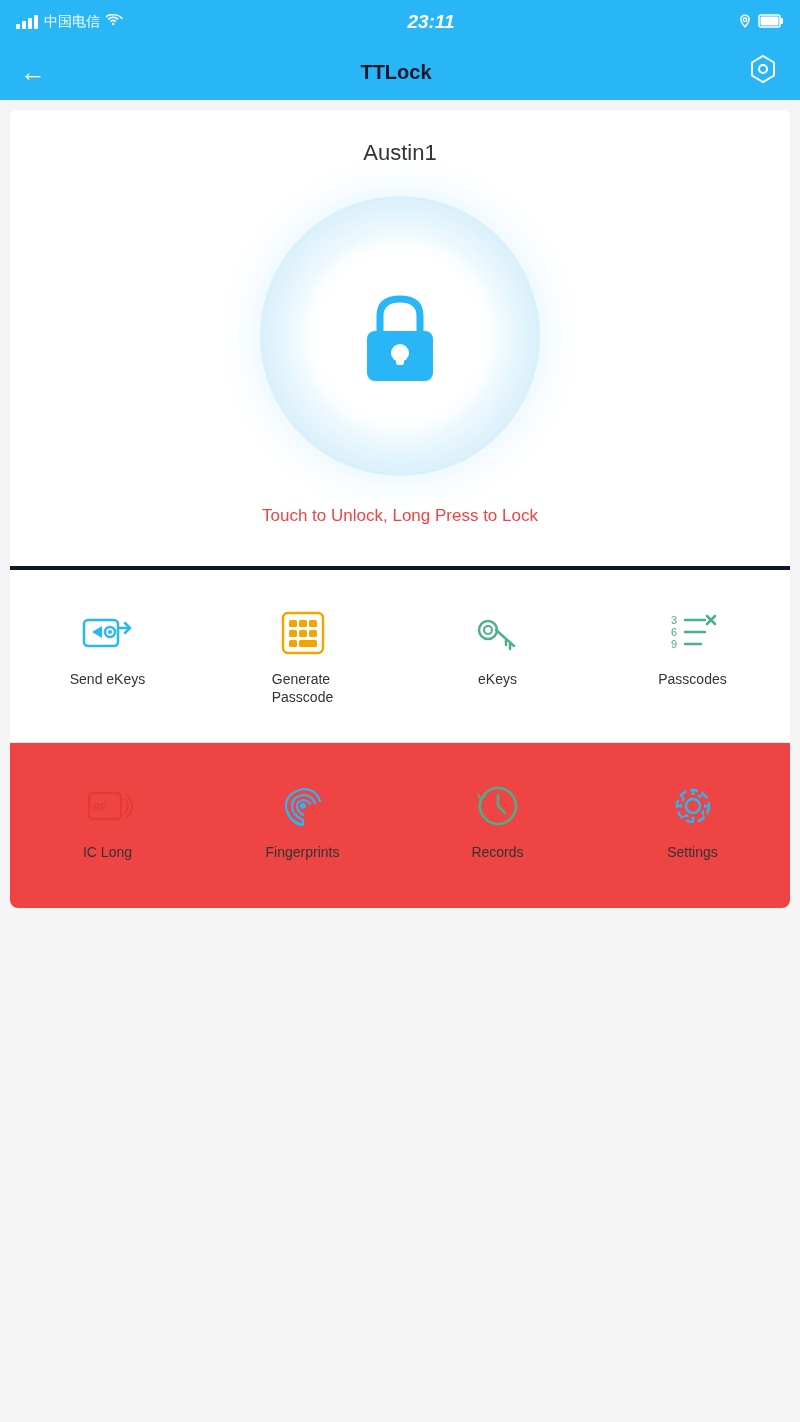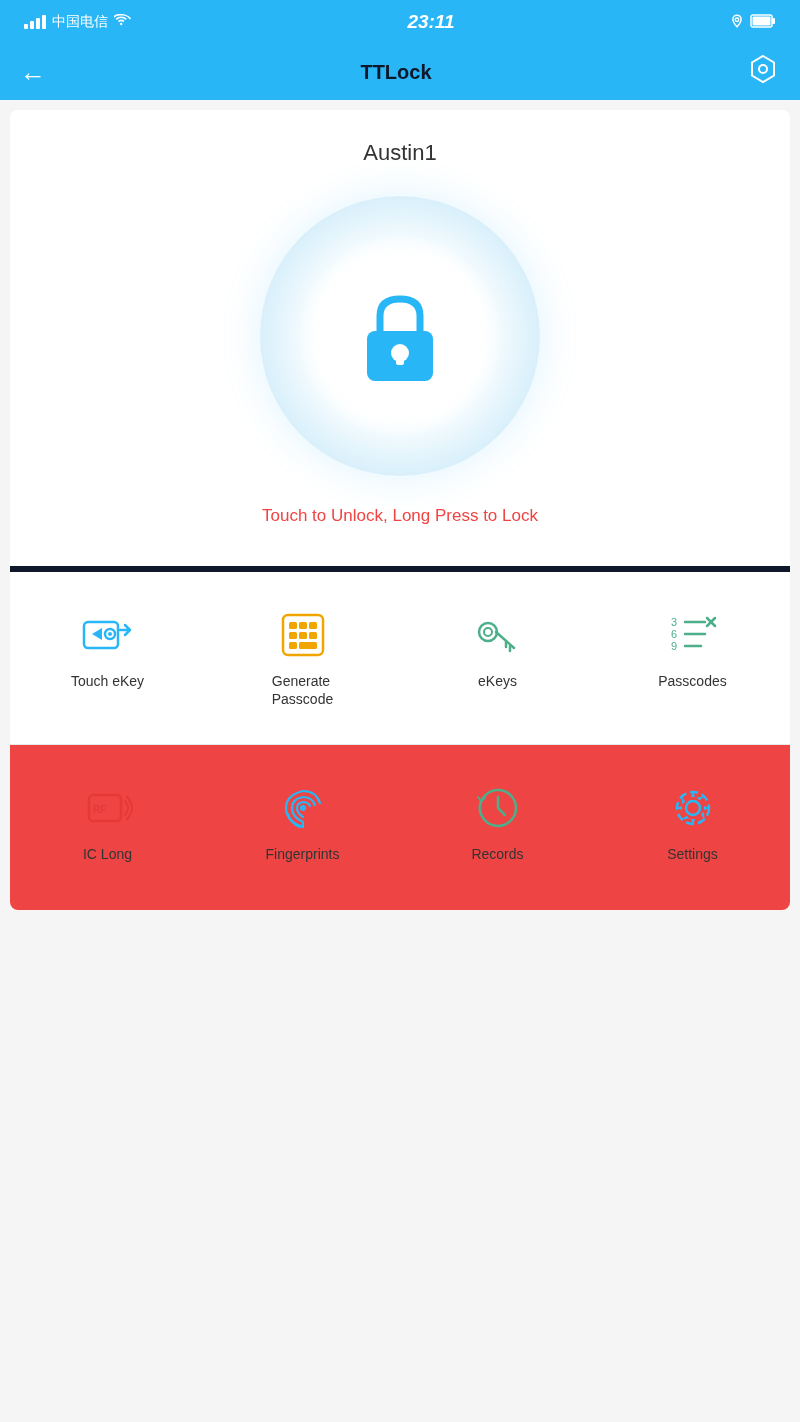--- a/index.html
+++ b/index.html
@@ -11,21 +11,21 @@
       background: #f0f0f0;
     }
 
     
     .status-bar {
       background: #29b6f6;
       height: 44px;
       display: flex;
       align-items: center;
       justify-content: space-between;
-      padding: 0 24px;
+      padding: 0 16px;
       color: white;
       font-size: 14px;
       font-weight: 500;
     }
     .status-left { display: flex; align-items: center; gap: 6px; }
     .status-center { font-size: 19px; font-weight: 600; font-style: italic; }
     .status-right { display: flex; align-items: center; gap: 6px; }
 
     
     .signal-bars { display: flex; align-items: flex-end; gap: 2px; }
@@ -61,21 +61,21 @@
       cursor: pointer;
     }
 
     
     .lock-section {
       background: white;
       padding: 30px 20px 40px;
       display: flex;
       flex-direction: column;
       align-items: center;
-      border-bottom: 6px solid #0f172a;
+      border-bottom: 4px solid #0f172a;
     }
 
     .device-name {
       font-size: 22px;
       color: #333;
       margin-bottom: 30px;
       font-weight: 400;
     }
 
     .lock-circle-outer {
@@ -235,21 +235,21 @@
       <div class="menu-item">
         <div class="menu-icon">
           <svg width="52" height="42" viewBox="0 0 52 42" fill="none">
             <rect x="2" y="8" width="34" height="26" rx="4" stroke="#29b6f6" stroke-width="2.5" fill="none"></rect>
             <path d="M10 20 L20 14 L20 26 Z" fill="#29b6f6"></path>
             <circle cx="28" cy="20" r="5" stroke="#29b6f6" stroke-width="2.5" fill="none"></circle>
             <circle cx="28" cy="20" r="2" fill="#29b6f6"></circle>
             <path d="M38 16 L48 16 M43 11 L48 16 L43 21" stroke="#29b6f6" stroke-width="2.5" stroke-linecap="round" stroke-linejoin="round"></path>
           </svg>
         </div>
-        <div class="menu-label">Touch eKey</div>
+        <div class="menu-label">Send eKeys</div>
       </div>
 
       <div class="menu-item">
         <div class="menu-icon">
           <svg width="46" height="46" viewBox="0 0 46 46" fill="none">
             <rect x="3" y="3" width="40" height="40" rx="5" stroke="#f0a500" stroke-width="2.5" fill="none"></rect>
 
             <rect x="9" y="10" width="8" height="7" rx="1.5" fill="#f0a500"></rect>
             <rect x="19" y="10" width="8" height="7" rx="1.5" fill="#f0a500"></rect>
             <rect x="29" y="10" width="8" height="7" rx="1.5" fill="#f0a500"></rect>

